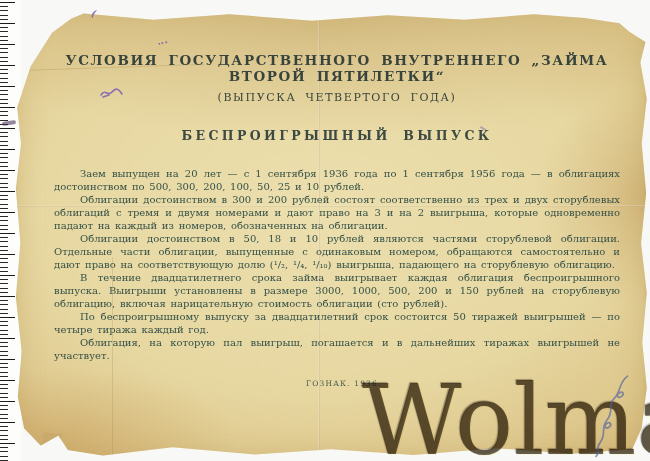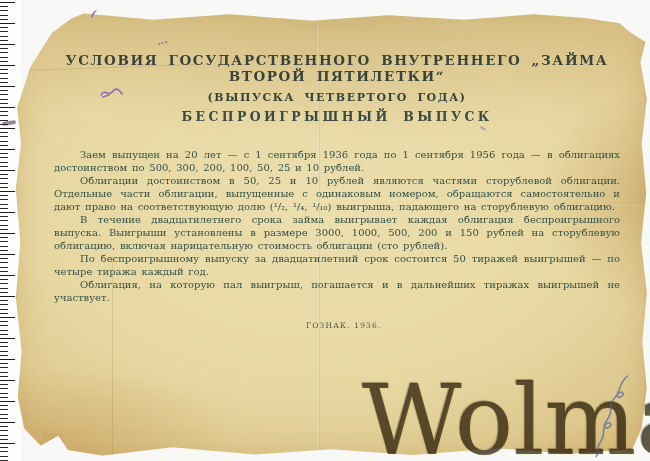--- a/index.html
+++ b/index.html
@@ -66,22 +66,22 @@
     opacity: .8; transform: rotate(6deg); }
 
   
   .content {
     position: relative; z-index: 3;
     padding: 44px 28px 0 40px;
     color: #33463e;
   }
   .title-block { text-align: center; color: #37433c; }
   .title-1 { font-size: 13.5px; font-weight: bold; letter-spacing: 1.6px; word-spacing: 4px; }
-  .title-2 { font-size: 11px;  font-weight: bold; letter-spacing: 1.6px; word-spacing: 4px; margin-top: 7px; }
-  .title-3 { font-size: 12.5px; font-weight: bold; letter-spacing: 3.4px; word-spacing: 5px; margin-top: 5px; color: #3c4a42; }
+  .title-2 { font-size: 11px;  font-weight: normal; letter-spacing: 1.6px; word-spacing: 4px; margin-top: 7px; }
+  .title-3 { font-size: 12.5px; font-weight: bold; letter-spacing: 3.4px; word-spacing: 5px; margin-top: 24px; color: #3c4a42; }
 
   .body-text { margin-top: 24px; }
   .body-text p {
     font-size: 10px; line-height: 13px;
     text-align: justify; text-indent: 26px;
     word-spacing: 1.5px;
     color: #355147;
   }
   .imprint {
     margin-top: 17px; margin-left: 252px;
@@ -135,21 +135,22 @@
 
   <div class="content">
     <div class="title-block">
       <div class="title-1">УСЛОВИЯ ГОСУДАРСТВЕННОГО ВНУТРЕННЕГО „ЗАЙМА ВТОРОЙ ПЯТИЛЕТКИ“</div>
       <div class="title-2">(ВЫПУСКА ЧЕТВЕРТОГО ГОДА)</div>
       <div class="title-3">БЕСПРОИГРЫШНЫЙ ВЫПУСК</div>
     </div>
 
     <div class="body-text">
       <p>Заем выпущен на 20 лет — с 1 сентября 1936 года по 1 сентября 1956 года — в облигациях достоинством по 500, 300, 200, 100, 50, 25 и 10 рублей.</p>
-      <p>Облигации достоинством в 50, 25 и 10 рублей являются частями сторублевой облигации. Отдельные части облигации, выпущенные с одинаковым номером, обращаются самостоятельно и дают право на соответствующую долю (¹/₂, ¹/₄, ¹/₁₀) выигрыша, падающего на сторублевую облигацию.</p>
+      <p>Облигации достоинством в 300 и 200 рублей состоят соответственно из трех и двух сторублевых облигаций с тремя и двумя номерами и дают право на 3 и на 2 выигрыша, которые одновременно падают на каждый из номеров, обозначенных на облигации.</p>
+      <p>Облигации достоинством в 50, 18 и 10 рублей являются частями сторублевой облигации. Отдельные части облигации, выпущенные с одинаковым номером, обращаются самостоятельно и дают право на соответствующую долю (¹/₂, ¹/₄, ¹/₁₀) выигрыша, падающего на сторублевую облигацию.</p>
       <p>В течение двадцатилетнего срока займа выигрывает каждая облигация беспроигрышного выпуска. Выигрыши установлены в размере 3000, 1000, 500, 200 и 150 рублей на сторублевую облигацию, включая нарицательную стоимость облигации (сто рублей).</p>
       <p>По беспроигрышному выпуску за двадцатилетний срок состоится 50 тиражей выигрышей — по четыре тиража каждый год.</p>
       <p>Облигация, на которую пал выигрыш, погашается и в дальнейших тиражах выигрышей не участвует.</p>
     </div>
 
     <div class="imprint">ГОЗНАК. 1936.</div>
   </div>
 </div>
 
 <div class="ink ink-dot"></div>

